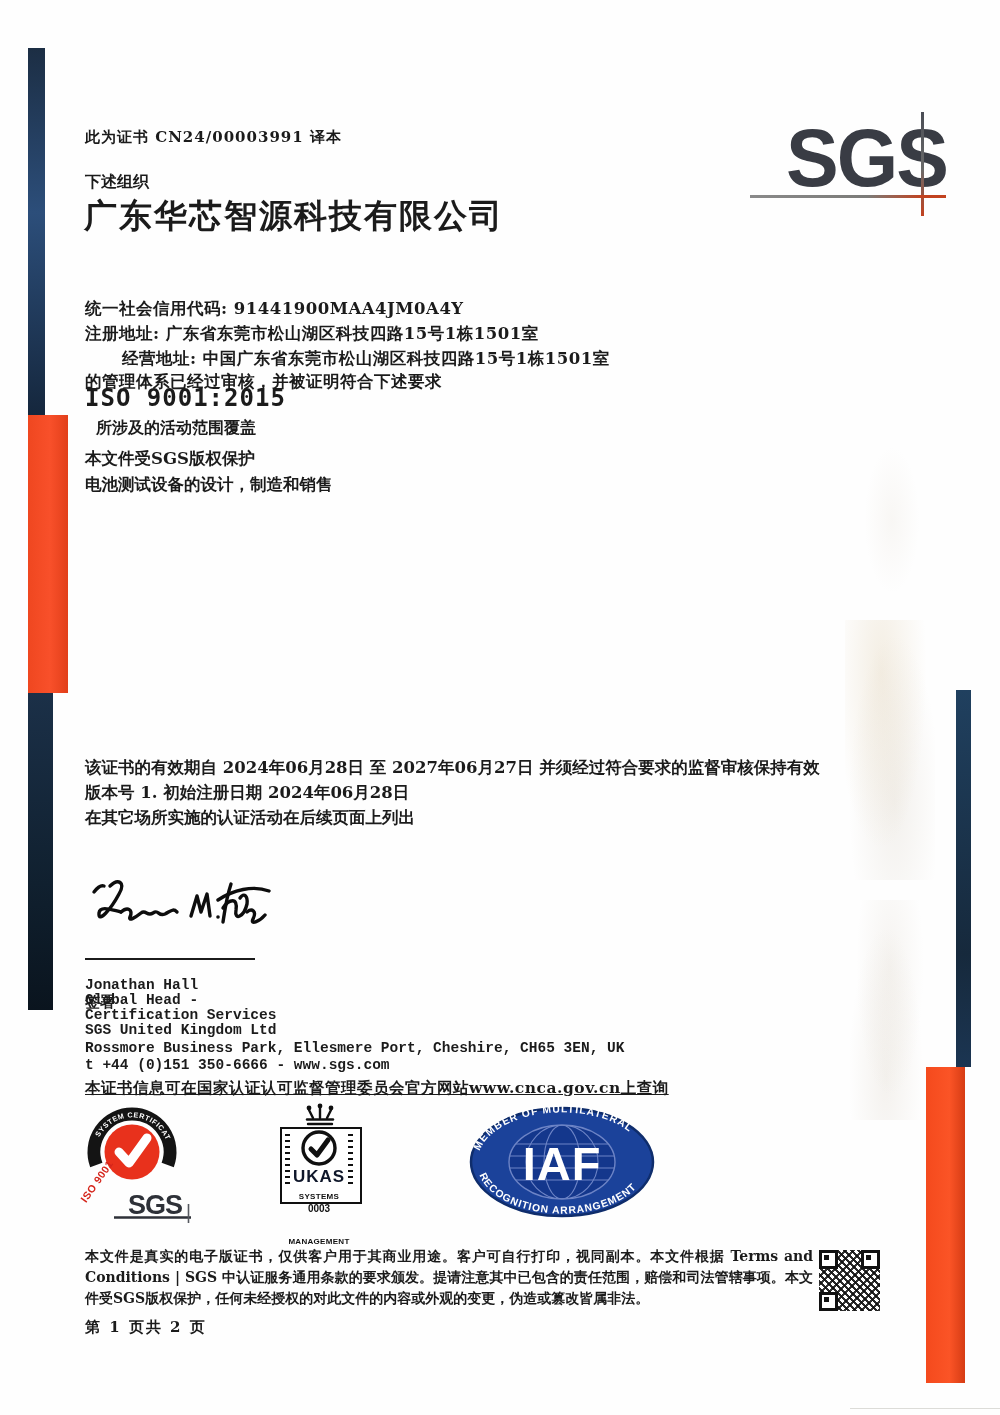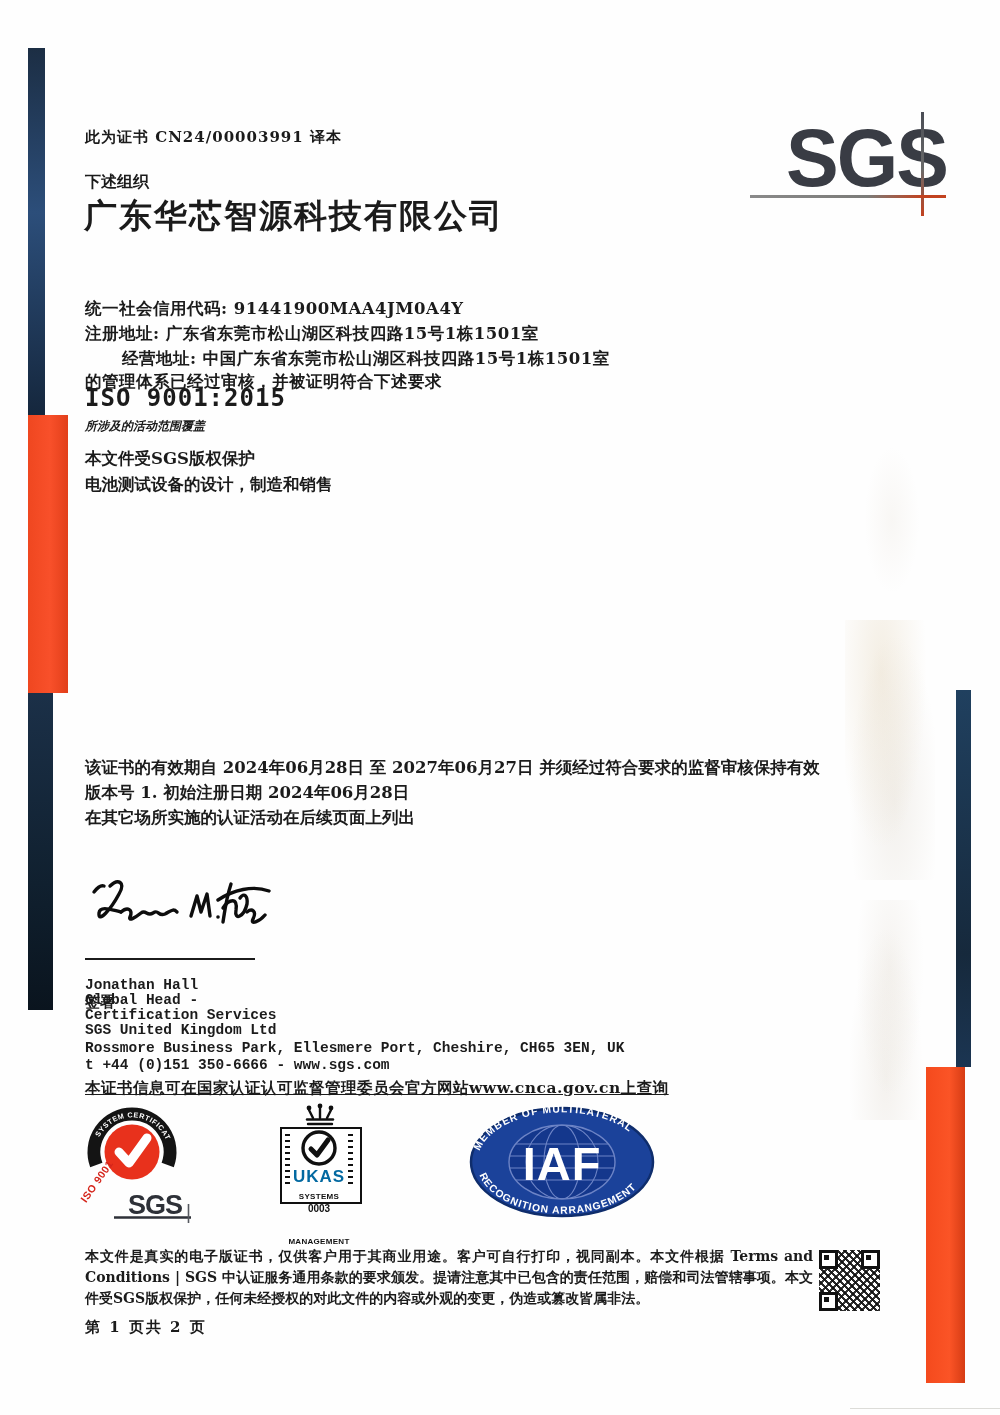--- a/index.html
+++ b/index.html
@@ -36,37 +36,37 @@
     background:linear-gradient(180deg,#4a4d55 0%,#6a6a6a 55%,#c2421f 100%);}
   .cross-h{left:750px;top:195px;width:196px;height:2.5px;
     background:linear-gradient(90deg,#8a8a8a 0%,#7b7b78 60%,#c2421f 88%,#c2421f 100%);}
   
   .cert-line{left:85px;top:128px;font-size:15px;letter-spacing:1px;font-weight:600;}
   .org-label{left:85px;top:172px;font-size:16px;font-weight:600;}
   .org-name{left:84px;top:194px;font-size:33px;font-weight:800;letter-spacing:2px;}
   .detail-line{font-size:16.5px;font-weight:600;letter-spacing:.5px;white-space:nowrap;}
   .standard{left:85px;top:384px;font-size:24px;font-weight:700;
     font-family:"DejaVu Sans Mono","Liberation Mono",monospace;letter-spacing:1px;}
-  .scope-intro{left:85px;top:418px;font-size:12px;font-weight:600;font-style:italic;}
+  .scope-intro{left:96px;top:418px;font-size:16px;font-weight:600;}
   .scope-item{font-size:16.5px;font-weight:600;}
   .validity-line{font-size:16.5px;font-weight:600;white-space:nowrap;}
   .sig-line{left:85px;top:958px;width:170px;height:0;border-top:2.5px solid #1b1b1b;}
   .sig-label{left:85px;top:962px;font-size:15px;font-weight:600;margin-top:31px;}
   .sig-text{font-family:"Liberation Mono","DejaVu Sans Mono",monospace;
     font-size:14.5px;font-weight:700;line-height:15.5px;white-space:nowrap;}
   .verify-line{left:85px;top:1078px;font-size:15.5px;font-weight:700;letter-spacing:.5px;text-decoration:underline;}
   .footer-text{left:85px;top:1246px;width:728px;font-size:14px;font-weight:700;
     line-height:21px;text-align:justify;}
   .page-num{left:85px;top:1318px;font-size:15px;font-weight:700;letter-spacing:2px;}
   
   .ukas-rect{left:280px;top:1127px;width:78px;height:73px;border:2.5px solid #101010;background:#fff;}
   .ukas-ticks{width:5px;height:52px;
     background:repeating-linear-gradient(180deg,#101010 0 2px,transparent 2px 6px);}
   .ukas-word{left:280px;top:1167px;width:78px;text-align:center;
-    font-family:"Liberation Sans",sans-serif;font-weight:800;font-size:17px;letter-spacing:1px;color:#0369a1;}
+    font-family:"Liberation Sans",sans-serif;font-weight:800;font-size:17px;letter-spacing:1px;color:#0f172a;}
   .ukas-sub{left:280px;width:78px;text-align:center;font-family:"Liberation Sans",sans-serif;
     font-weight:700;font-size:8px;letter-spacing:.3px;color:#101010;}
   .ukas-num{left:280px;top:1203px;width:78px;text-align:center;
     font-family:"Liberation Sans",sans-serif;font-weight:700;font-size:10px;color:#101010;}
   
   .qr{left:819px;top:1250px;width:61px;height:61px;background:
      repeating-linear-gradient(45deg,rgba(17,17,17,.9) 0 2px,transparent 2px 5px),
      repeating-linear-gradient(135deg,rgba(17,17,17,.85) 0 2px,transparent 2px 6px),#fff;}
   .qr-finder{position:absolute;width:13px;height:13px;border:3px solid #111;background:#fff;}
   .qr-finder::after{content:"";position:absolute;left:2px;top:2px;width:5px;height:5px;background:#111;}

